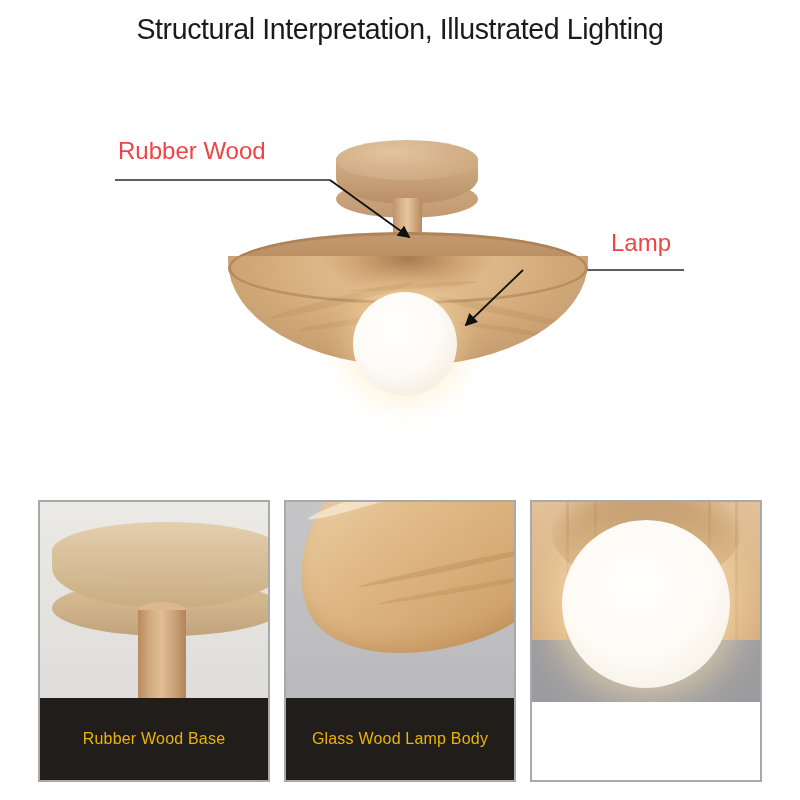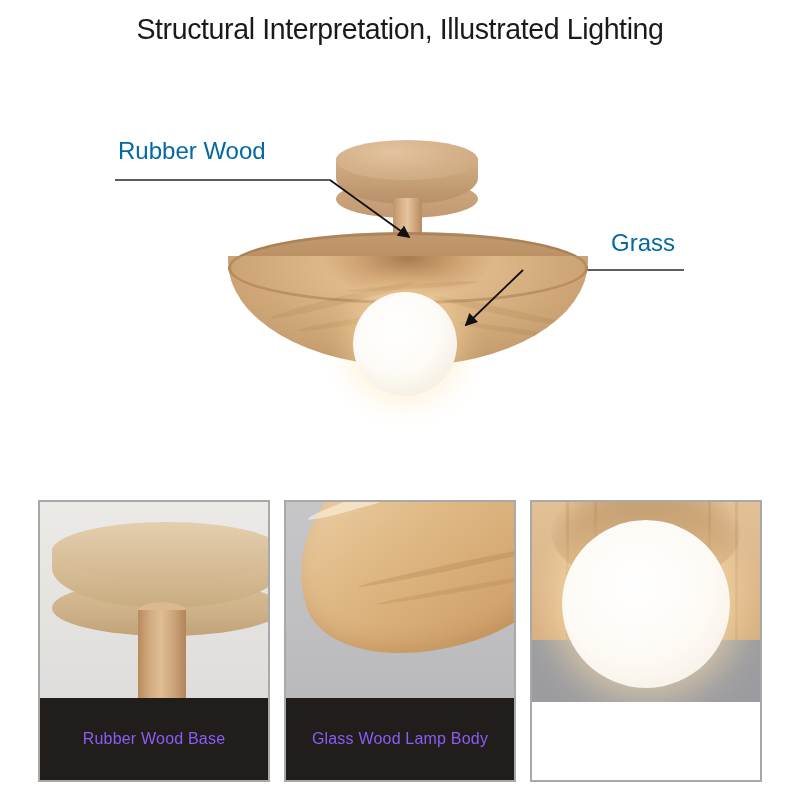--- a/index.html
+++ b/index.html
@@ -160,21 +160,21 @@
     border-radius: 50%;
     background: radial-gradient(circle at 42% 36%, #ffffff 0%, #fdfbf6 48%, #f6f0e4 75%, #efe6d6 100%);
     box-shadow: 0 0 26px 8px rgba(255,226,170,0.40);
     z-index: 9;
   }
 
   
   .callout-text {
     position: absolute;
     font-size: 24px;
-    color: #0369a1;
+    color: #ef4444;
     font-family: "Liberation Sans", sans-serif;
     white-space: nowrap;
     letter-spacing: 0px;
   }
   .callout-line {
     position: absolute;
     height: 2px;
     background: #5e5e5e;
   }
   .callout-svg {
@@ -213,21 +213,21 @@
     height: 200px;
     overflow: hidden;
   }
   .card-caption {
     position: absolute;
     left: 0;
     bottom: 0;
     width: 100%;
     height: 82px;
     background: #211d1b;
-    color: #8b5cf6;
+    color: #eab308;
     display: flex;
     align-items: center;
     justify-content: center;
     font-size: 16px;
     font-family: "Liberation Sans", sans-serif;
     letter-spacing: 0.2px;
   }
 
   
   .c1-bg { position:absolute; inset:0; background: linear-gradient(180deg, #eceae7 0%, #e4e2df 60%, #dfdddb 100%); }
@@ -338,21 +338,21 @@
       <div class="grain g5"></div>
     </div>
     <div class="shade-rim"></div>
 
     <div class="globe"></div>
   </div>
 
   <div class="callout-text" style="left:118px; top:137px;">Rubber Wood</div>
   <div class="callout-line" style="left:115px; top:179px; width:215px;"></div>
 
-  <div class="callout-text" style="left:611px; top:229px;">Grass</div>
+  <div class="callout-text" style="left:611px; top:229px;">Lamp</div>
   <div class="callout-line" style="left:523px; top:269px; width:161px;"></div>
 
   <svg class="callout-svg" viewBox="0 0 800 800">
     <defs>
       <marker id="arrowhead" markerWidth="7" markerHeight="7" refX="6" refY="3.5" orient="auto" markerUnits="strokeWidth">
         <polygon points="0 0, 7 3.5, 0 7" fill="#111111"></polygon>
       </marker>
     </defs>
     <line x1="330" y1="180" x2="409" y2="237" stroke="#111111" stroke-width="1.8" marker-end="url(#arrowhead)"></line>
     <line x1="523" y1="270" x2="466" y2="325" stroke="#111111" stroke-width="1.8" marker-end="url(#arrowhead)"></line>

